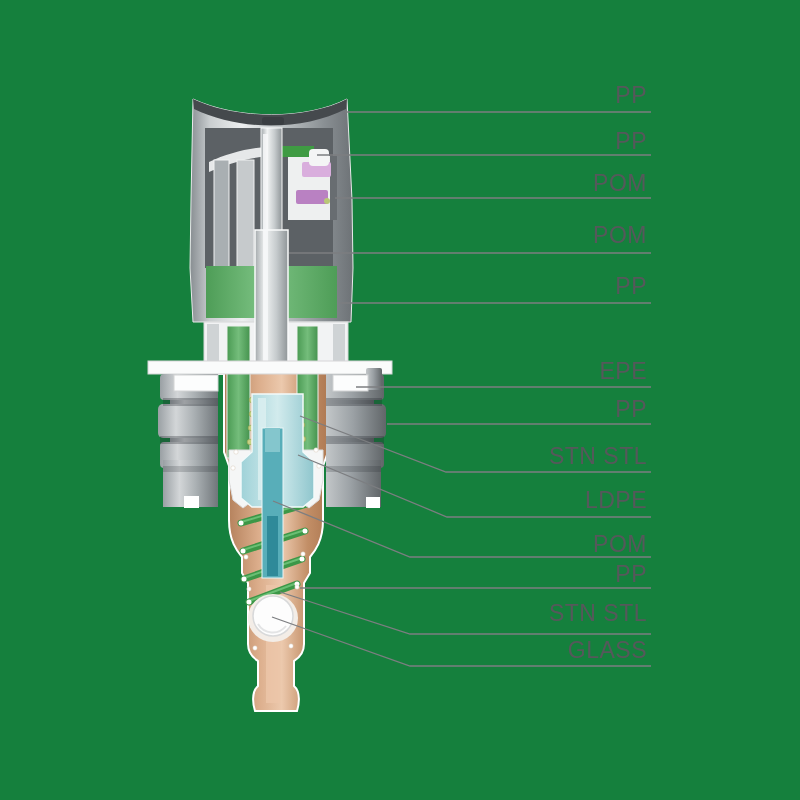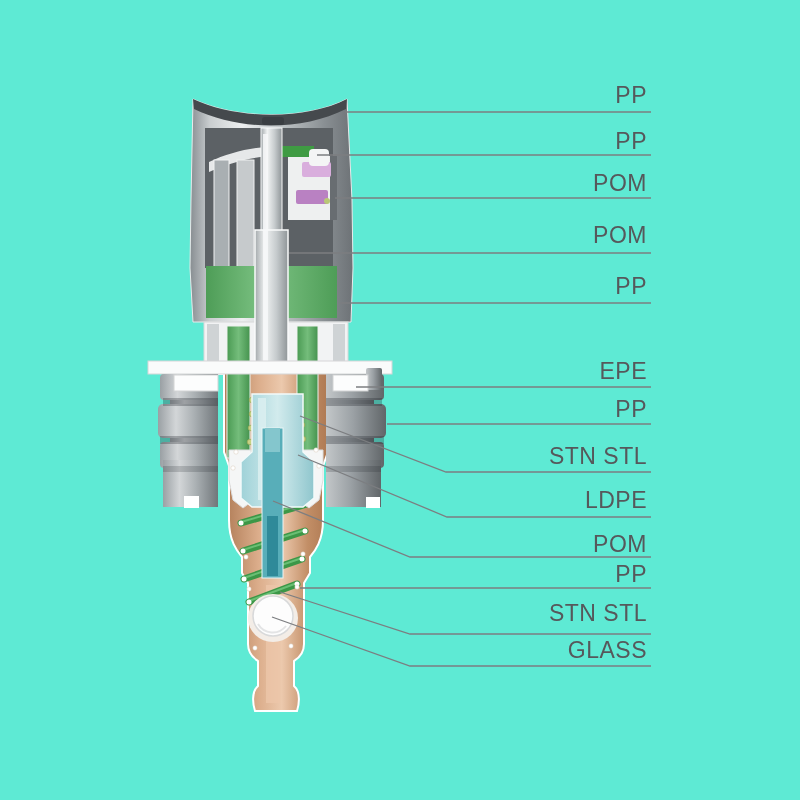--- a/index.html
+++ b/index.html
@@ -1,16 +1,16 @@
 <!DOCTYPE html>
 <html><head>
 <meta charset="utf-8">
 <style>
   html,body{margin:0;padding:0;background:#ffffff;}
-  .stage{position:relative;width:800px;height:800px;background:#5eead4;overflow:hidden;
+  .stage{position:relative;width:800px;height:800px;background:#15803d;overflow:hidden;
          font-family:"Liberation Sans",sans-serif;}
   svg{display:block;}
   text.mat-label{fill:#56585b;font-size:23px;letter-spacing:0.5px;
                  font-family:"Liberation Sans",sans-serif;}
   .leader{stroke:#7c7e81;stroke-width:1.3;fill:none;}
 </style>
 </head>
 <body>
 
 <div class="stage">

